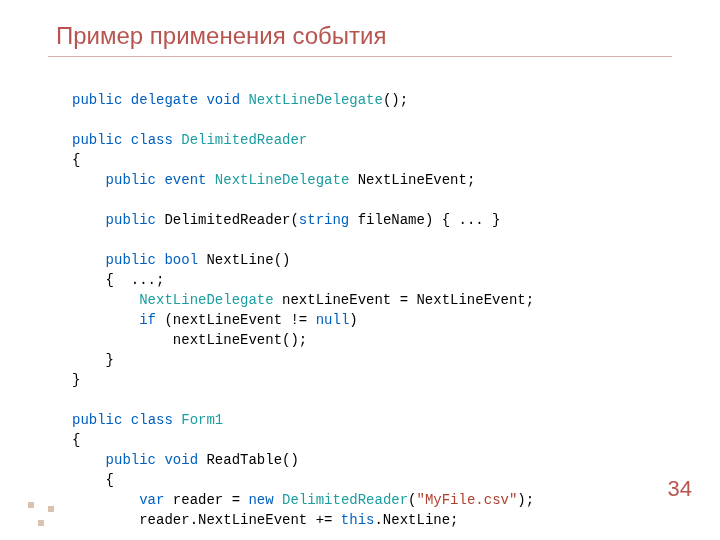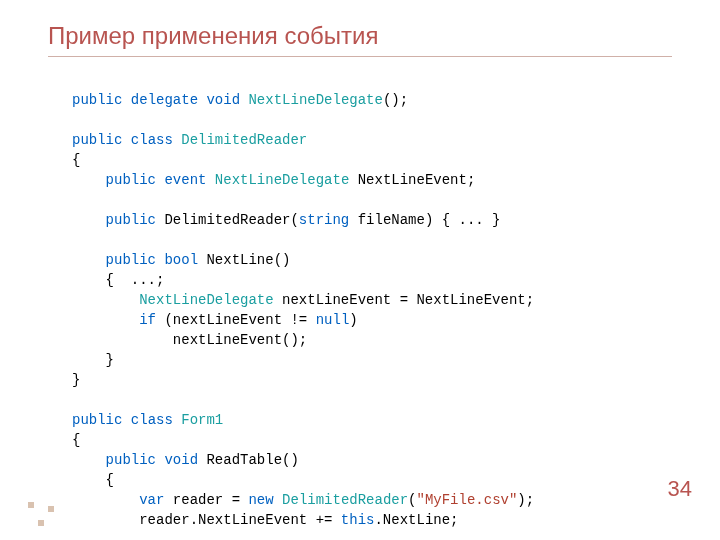--- a/index.html
+++ b/index.html
@@ -14,21 +14,21 @@
   }
   .slide {
     width: 720px;
     height: 540px;
     position: relative;
     box-sizing: border-box;
   }
   .title {
     position: absolute;
     top: 22px;
-    left: 48px;
+    left: 56px;
     font-size: 24px;
     color: #b85450;
     font-weight: normal;
   }
   .title-underline {
     position: absolute;
     top: 56px;
     left: 48px;
     width: 624px;
     height: 1px;

